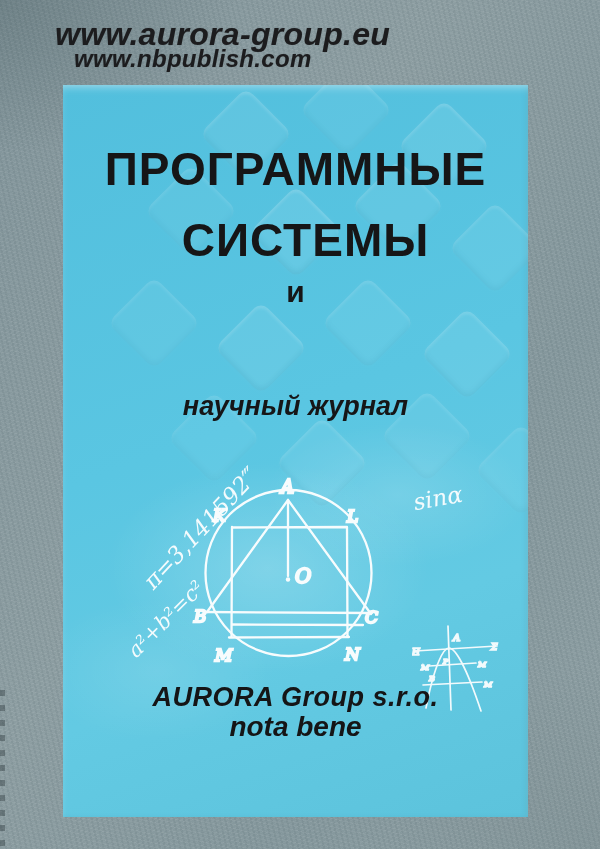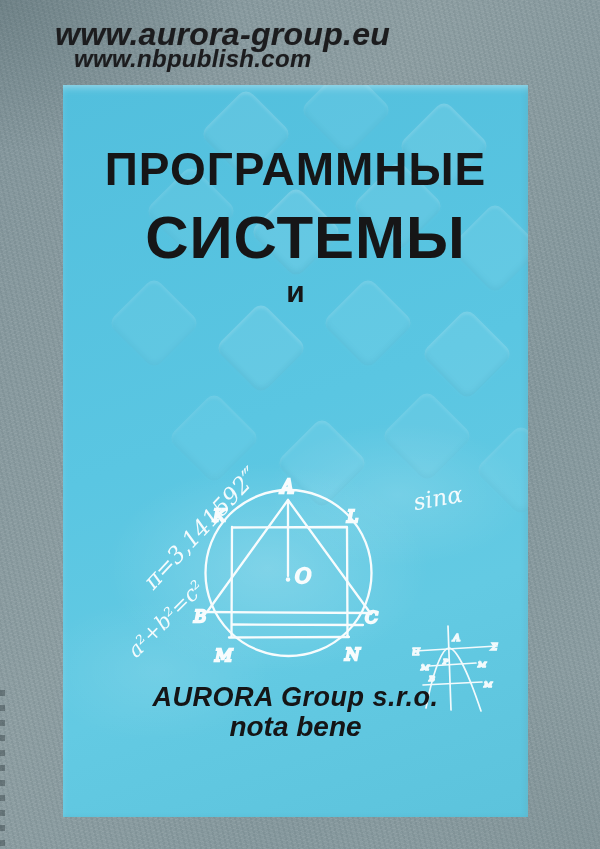--- a/index.html
+++ b/index.html
@@ -70,21 +70,21 @@
   .key:nth-of-type(13){left:226px;top:345px;opacity:.6;}
   .key:nth-of-type(14){left:331px;top:318px;opacity:.5;}
   .key:nth-of-type(15){left:425px;top:352px;opacity:.45;}
 
   .title-line{
     position:absolute;left:0;width:100%;
     text-align:center;color:#161617;font-weight:700;white-space:nowrap;
     z-index:3;
   }
   .title-1{top:57px;font-size:46px;letter-spacing:1px;}
-  .title-2{top:118px;font-size:60px;letter-spacing:1px;padding-left:20px;}
+  .title-2{top:128px;font-size:46px;letter-spacing:1px;padding-left:20px;}
   .title-and{top:190px;font-size:30px;}
   .title-3{top:225px;font-size:33px;letter-spacing:.5px;}
   .subtitle{top:306px;font-size:27px;font-style:italic;font-weight:700;}
 
   .hand{
     position:absolute;color:var(--chalk);opacity:.93;
     font-family:"DejaVu Serif",serif;font-style:italic;
     white-space:nowrap;text-align:center;z-index:2;
   }
   .pi-note{left:33px;top:430px;width:210px;font-size:23px;transform:rotate(-47deg);}
@@ -130,20 +130,21 @@
   <div class="key"></div>
   <div class="key"></div>
   <div class="key"></div>
   <div class="key"></div>
   <div class="key"></div>
   <div class="key"></div>
 
   <div class="title-line title-1">ПРОГРАММНЫЕ</div>
   <div class="title-line title-2">СИСТЕМЫ</div>
   <div class="title-line title-and">и</div>
+  <div class="title-line subtitle">научный журнал</div>
 
   <div class="hand pi-note">π=3,141592‴</div>
   <div class="hand pyth-note">a²+b²=c²</div>
   <div class="hand sin-note">sinα</div>
 
   <svg class="sketch-svg sketch-main" viewBox="190 470 200 202" fill="none" stroke="#ffffff" stroke-width="2.3" stroke-linecap="round" opacity="0.95">
     <circle cx="288.5" cy="573" r="83"></circle>
     <path d="M232,527.5 L347,527 M232,527 L231.5,637 M347,527 L347.5,637 M229,637.5 L349,637"></path>
     <path d="M206,612 L372,613"></path>
     <path d="M232,624.5 L363,625"></path>

